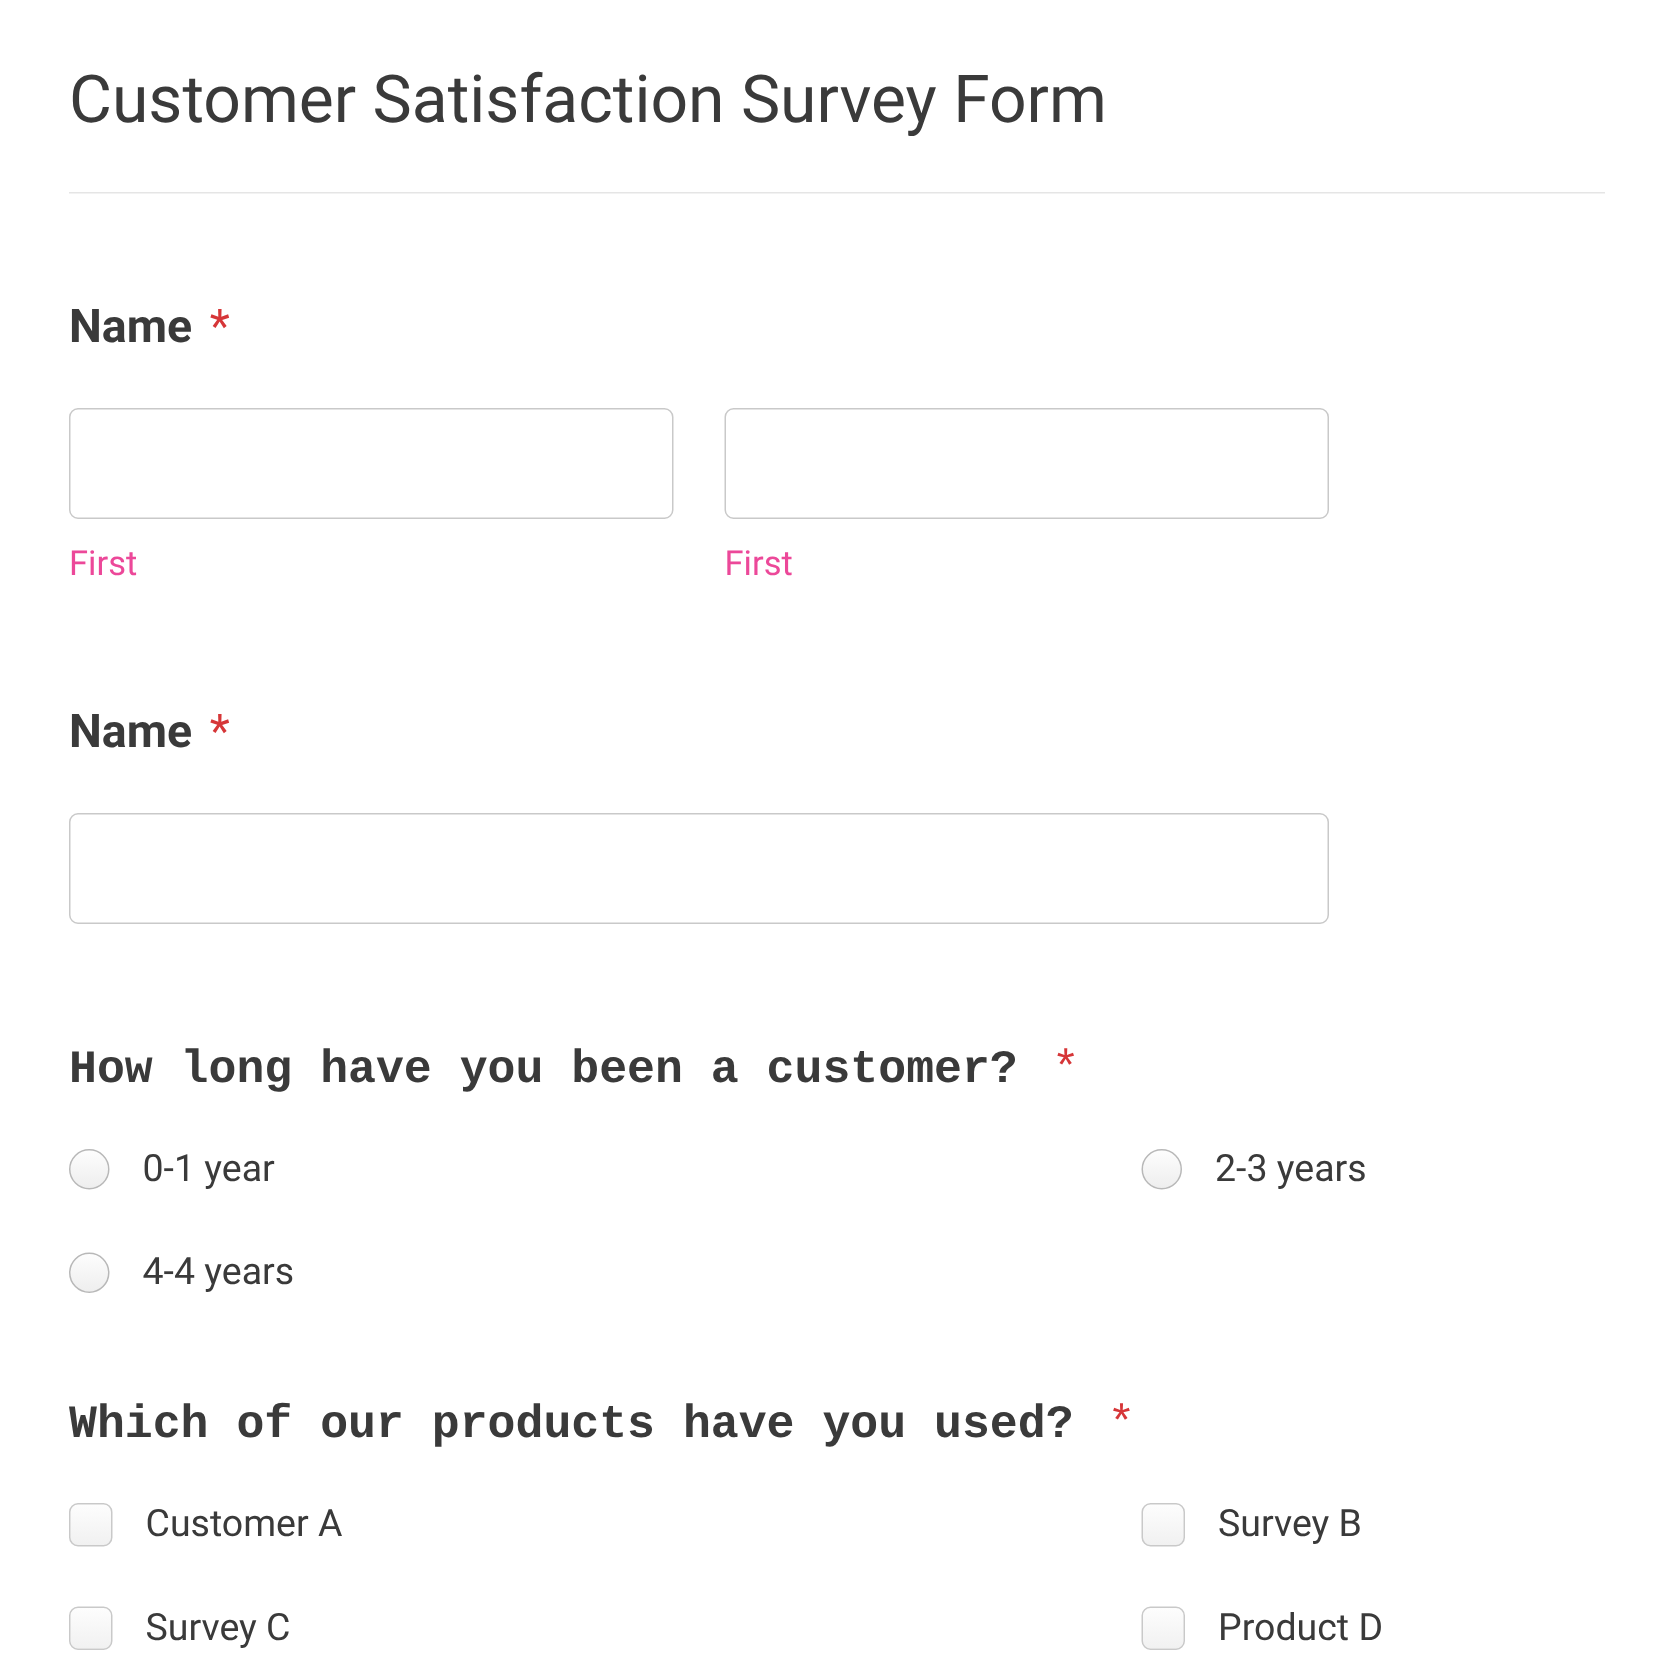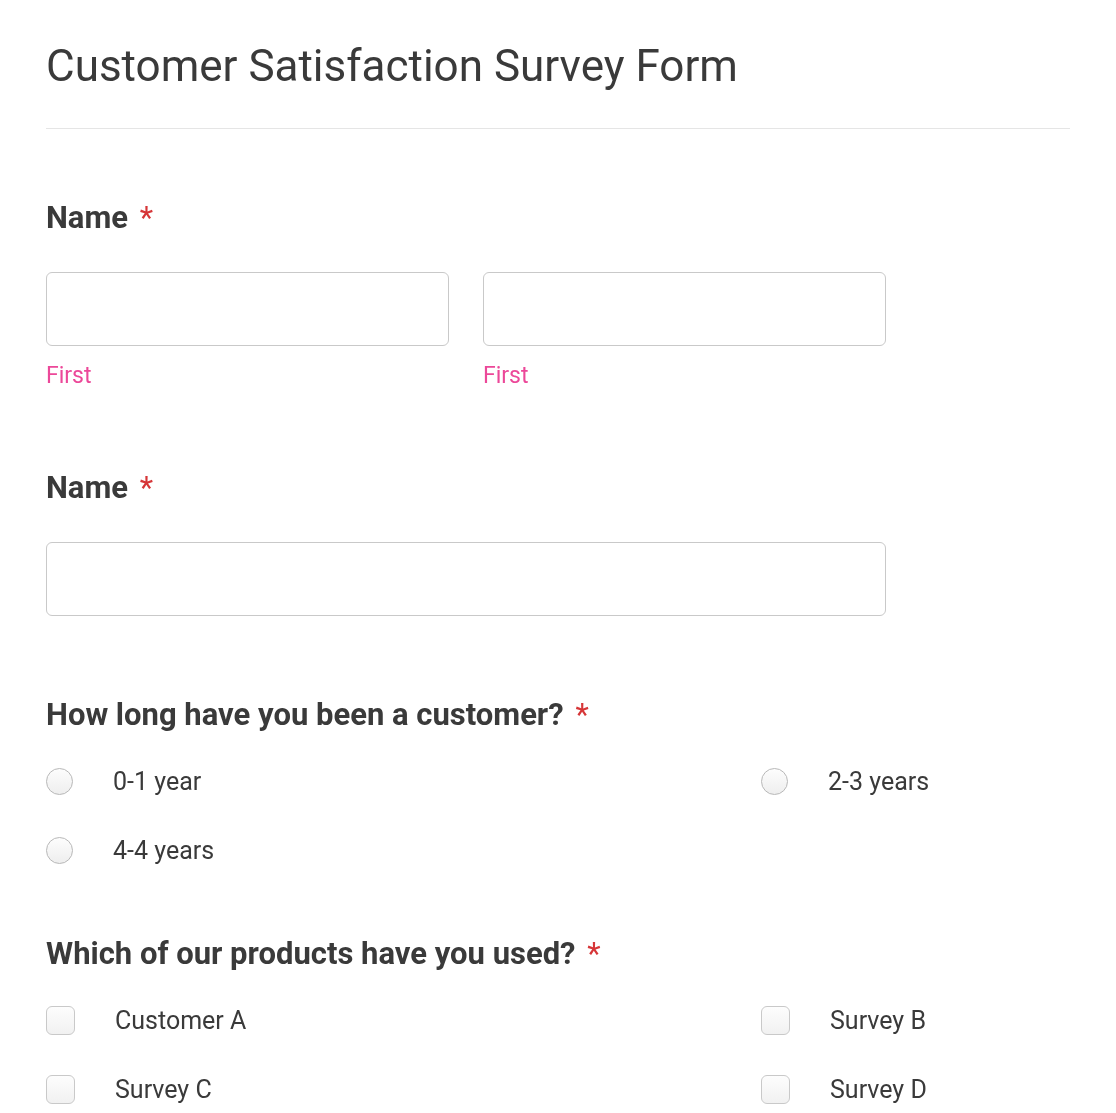--- a/index.html
+++ b/index.html
@@ -67,30 +67,31 @@
       font-size: 23px;
       color: #ec4899;
       margin-top: 16px;
     }
     .email-input {
       max-width: 840px;
     }
     .radio-group .field-label,
     .checkbox-group .field-label {
       margin-bottom: 34px;
+      font-family: Liberation Mono, monospace;
     }
     .options-grid {
       display: grid;
       grid-template-columns: 715px 1fr;
       row-gap: 40px;
     }
     .option-item {
       display: flex;
       align-items: center;
-      gap: 40px;
+      gap: 22px;
     }
     .radio-control {
       width: 27px;
       height: 27px;
       border-radius: 50%;
       border: 1px solid #b8b8b8;
       background: linear-gradient(180deg, #fdfdfd 0%, #eeeeee 100%);
       cursor: pointer;
       flex-shrink: 0;
     }
@@ -174,16 +175,16 @@
     <div class="option-item">
       <div class="checkbox-control"></div>
       <span class="option-label">Survey B</span>
     </div>
     <div class="option-item">
       <div class="checkbox-control"></div>
       <span class="option-label">Survey C</span>
     </div>
     <div class="option-item">
       <div class="checkbox-control"></div>
-      <span class="option-label">Survey D</span>
+      <span class="option-label">Product D</span>
     </div>
   </div>
 </div>
 
 </body></html>

